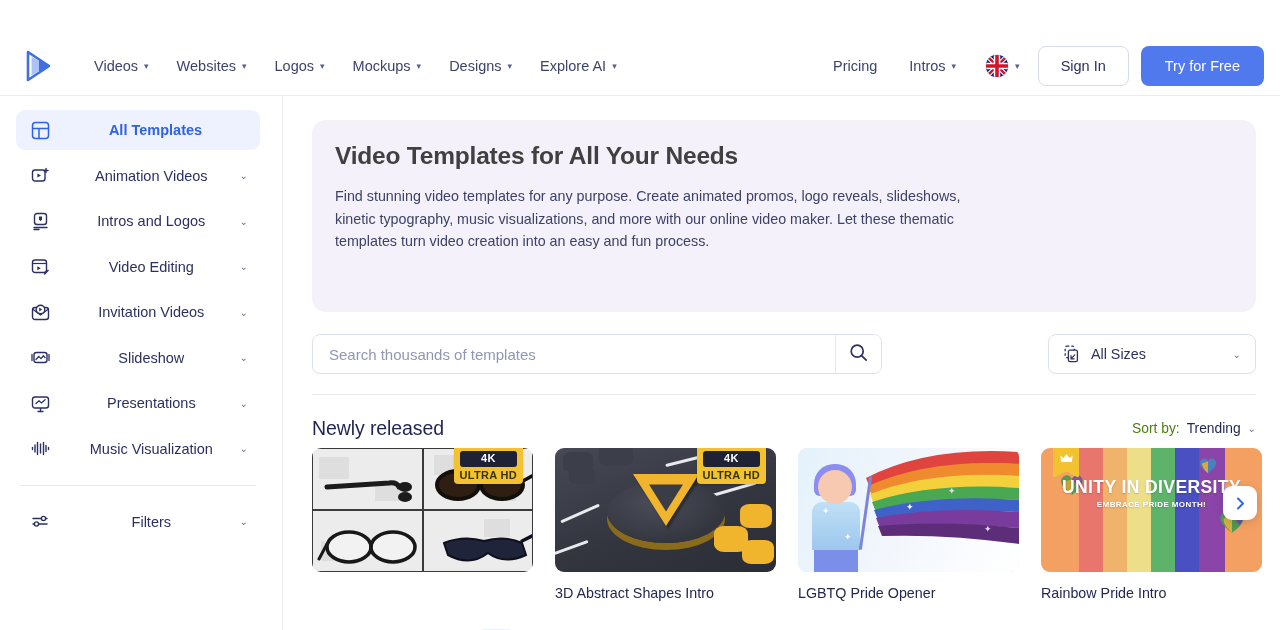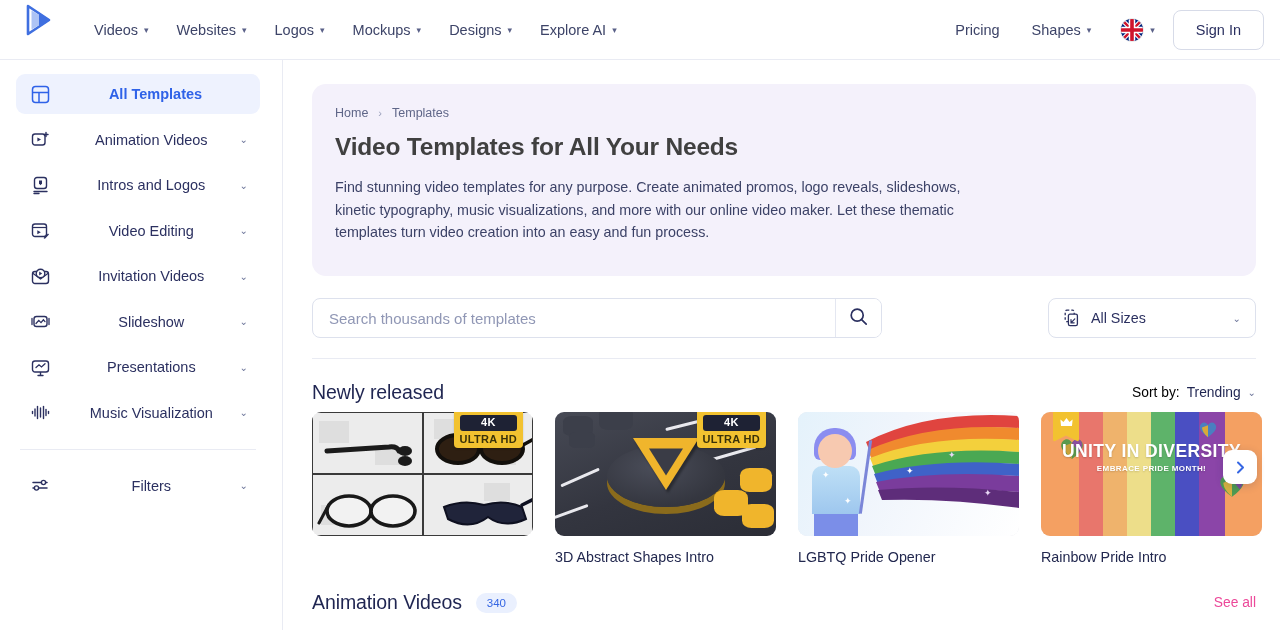--- a/index.html
+++ b/index.html
@@ -8,24 +8,25 @@
     width: 1280px; height: 630px;
     overflow: hidden;
     font-family: "Liberation Sans", sans-serif;
     background: #ffffff;
     color: #2b3060;
   }
 
   
   .header {
     height: 60px; width: 1280px;
-    display: flex; 
+    display: flex; align-items: center;
     border-bottom: 1px solid #e9ebf3;
     background: #fff;
     position: relative;
+    margin-top: 36px;
   }
   .logo { margin-left: 18px; width: 40px; height: 40px; display: flex; align-items: center; justify-content: center; }
   .nav-main { display: flex; align-items: center; margin-left: 22px; gap: 0px; }
   .nav-item {
     display: flex; align-items: center; gap: 6px;
     font-size: 14.5px; color: #3d4468; padding: 8px 14px;
     cursor: pointer; white-space: nowrap;
   }
   .caret { font-size: 9px; color: #5a6188; line-height: 1; position: relative; top: 1px; }
   .nav-right { display: flex; align-items: center; margin-left: auto; margin-right: 16px; gap: 0; }
@@ -117,21 +118,21 @@
   .size-select .sz-ico { margin-right: 10px; display: flex; }
   .size-select .sz-chev { margin-left: auto; color: #6b7499; font-size: 10px; }
 
   .sec-head { display: flex; align-items: center; margin: 22px 24px 0 29px; }
   .sec-title { font-size: 19.5px; color: #1f2551; letter-spacing: -0.1px; }
   .count-badge {
     margin-left: 14px; background: #eaf0fe; color: #3566e3;
     font-size: 11.5px; border-radius: 11px; padding: 4px 11px;
   }
   .sort-wrap { margin-left: auto; display: flex; align-items: center; gap: 7px; font-size: 13.8px; color: #3c4267; }
-  .sort-label { color: #000000; }
+  .sort-label { color: #4d7c0f; }
   .sort-val { color: #1f2551; cursor: pointer; }
   .sort-chev { color: #6b7499; font-size: 10px; }
   .see-all { margin-left: auto; font-size: 13.8px; color: #ec4899; cursor: pointer; text-decoration: none; }
 
   
   .cards {
     display: flex; gap: 22px;
     margin: 8px 0 0 29px;
     position: relative;
   }
@@ -236,36 +237,37 @@
       <span>Explore AI</span>
       <span class="caret">▾</span>
     </div>
   </nav>
 
   <div class="nav-right">
     <div class="nav-item">
       <span>Pricing</span>
     </div>
     <div class="nav-item">
-      <span>Shapes</span>
+      <span>Intros</span>
       <span class="caret">▾</span>
     </div>
     <div class="flag-wrap">
       <span class="flag">
         <svg width="22" height="22" viewBox="0 0 22 22">
           <rect width="22" height="22" fill="#00247d"></rect>
           <path d="M0 0 L22 22 M22 0 L0 22" stroke="#fff" stroke-width="4.5"></path>
           <path d="M0 0 L22 22 M22 0 L0 22" stroke="#cf142b" stroke-width="2.4"></path>
           <path d="M11 0 V22 M0 11 H22" stroke="#fff" stroke-width="6.5"></path>
           <path d="M11 0 V22 M0 11 H22" stroke="#cf142b" stroke-width="3.6"></path>
         </svg>
       </span>
       <span class="caret">▾</span>
     </div>
     <button class="btn-signin">Sign In</button>
+    <button class="btn-try">Try for Free</button>
   </div>
 </div>
 
 <div class="body-wrap">
 
   <aside class="sidebar">
 
     <div class="side-item active">
       <span class="side-ico">
         <svg width="19" height="19" viewBox="0 0 19 19">
@@ -381,25 +383,20 @@
         </svg>
       </span>
       <span class="side-label">Filters</span>
       <span class="side-chev">⌄</span>
     </div>
   </aside>
 
   <main class="main">
 
     <section class="hero">
-      <div class="crumb">
-        <a>Home</a>
-        <span class="crumb-sep">›</span>
-        <a>Templates</a>
-      </div>
       <h1>Video Templates for All Your Needs</h1>
       <p>Find stunning video templates for any purpose. Create animated promos, logo reveals, slideshows, kinetic typography, music visualizations, and more with our online video maker. Let these thematic templates turn video creation into an easy and fun process.</p>
     </section>
 
     <div class="toolbar">
       <div class="search-box">
         <input type="text" placeholder="Search thousands of templates" style="">
         <button class="search-btn">
           <span>
             <svg width="19" height="19" viewBox="0 0 19 19">

